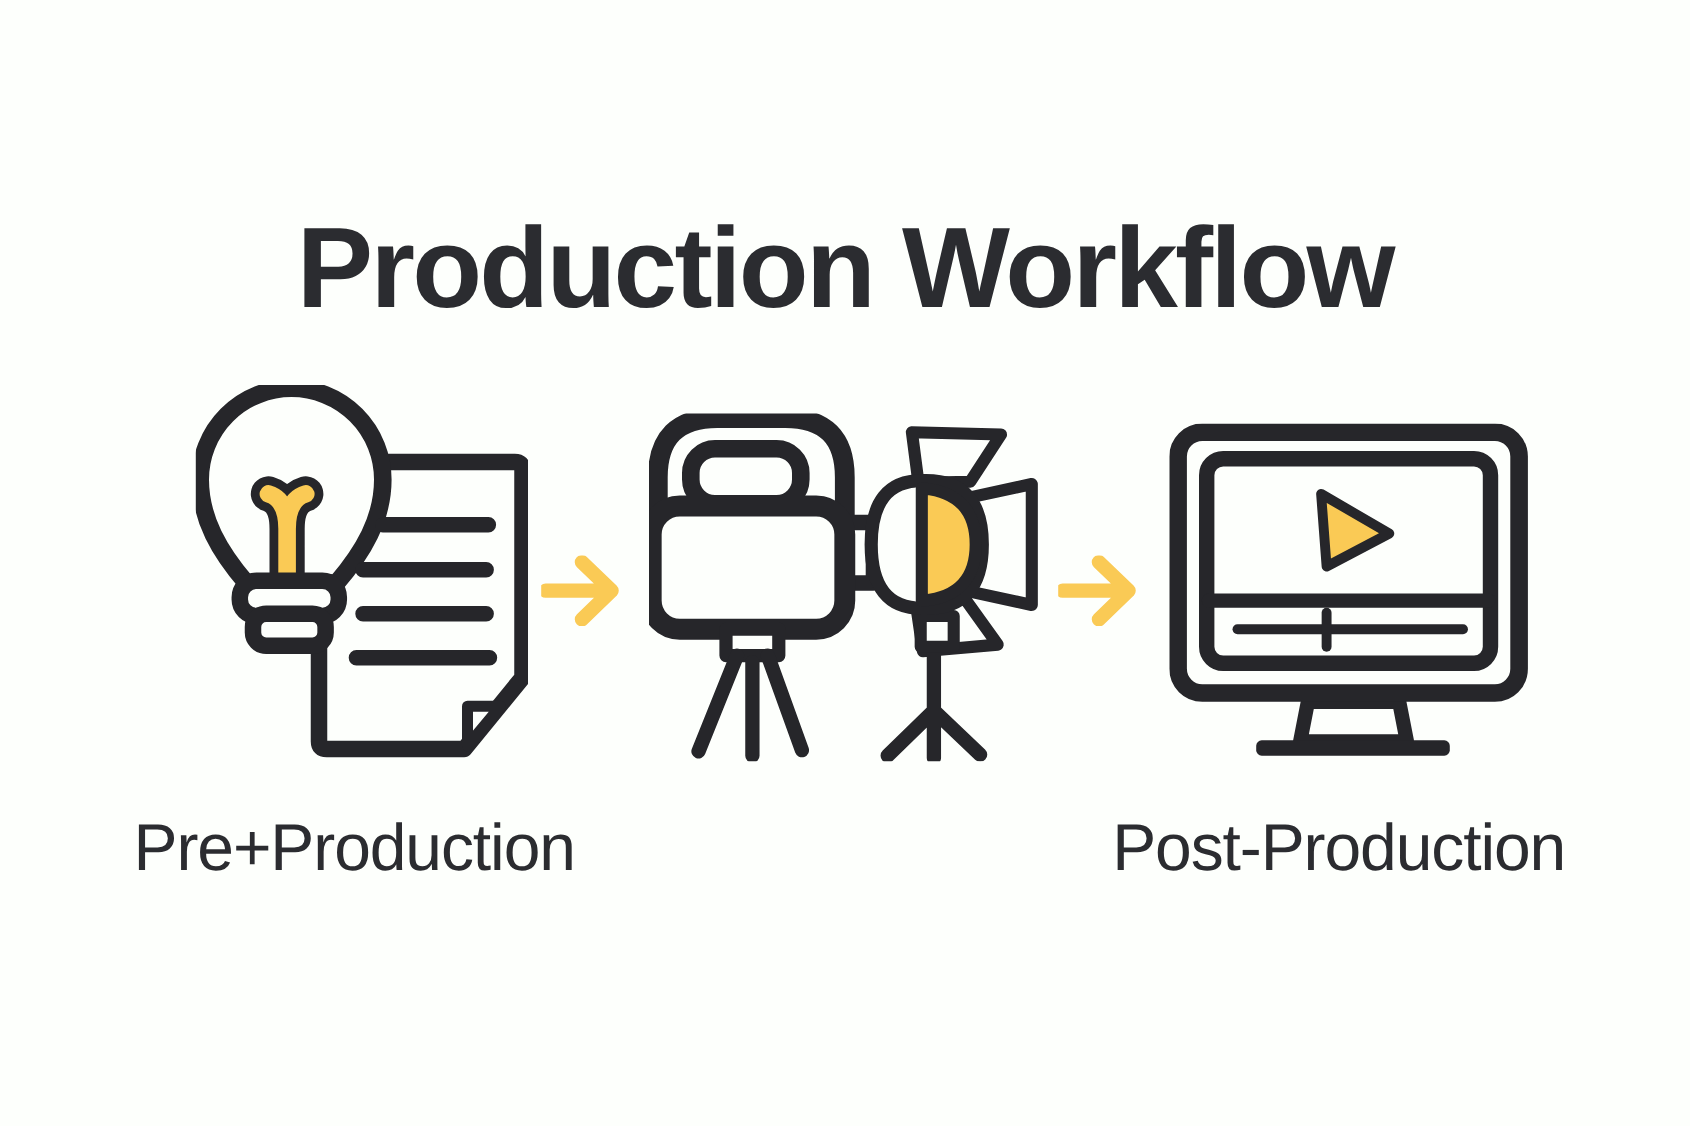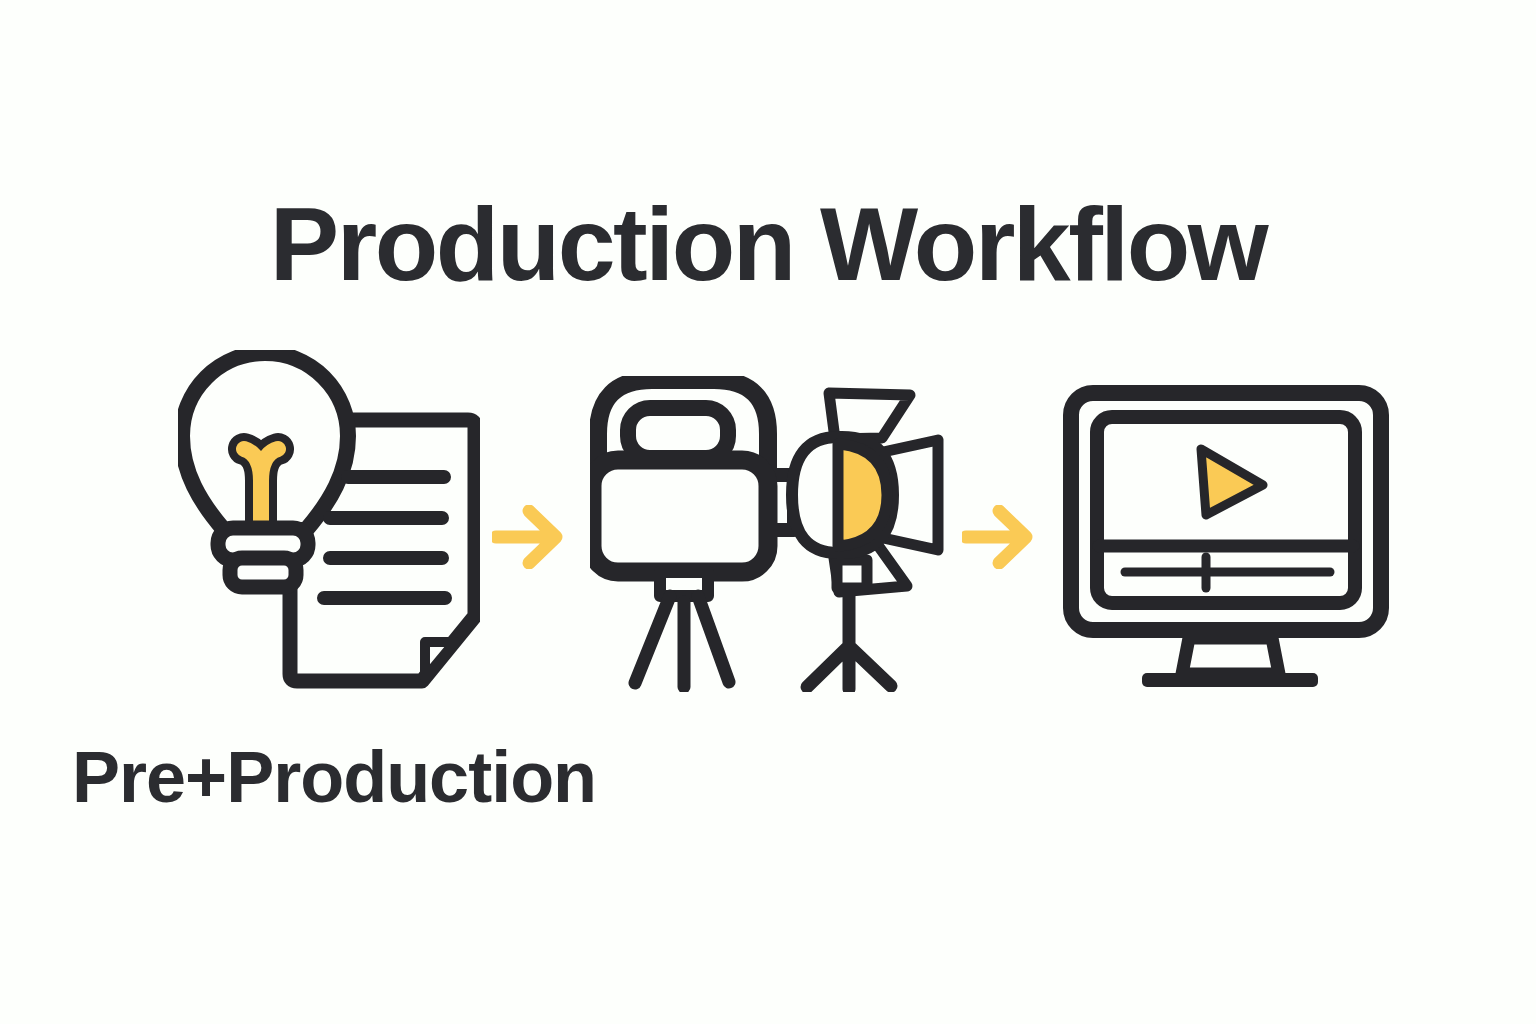--- a/index.html
+++ b/index.html
@@ -14,21 +14,21 @@
     position:relative;width:1536px;height:1024px;background:var(--bg);
     overflow:hidden;font-family:"Liberation Sans",sans-serif;color:var(--ink-text);
   }
   .title{
     position:absolute;top:122px;left:0;right:0;text-align:center;
     font-size:104px;font-weight:bold;letter-spacing:-2.5px;line-height:1;
     color:var(--ink-text);white-space:nowrap;
   }
   .stage-label{
     position:absolute;top:741px;width:500px;text-align:center;
-    font-size:72px;font-weight:bold;letter-spacing:-1px;line-height:1;
+    font-size:60px;font-weight:normal;letter-spacing:-1px;line-height:1;
     color:var(--ink-text);white-space:nowrap;
   }
   .abs{position:absolute;}
   
   .o   {fill:var(--bg);stroke:var(--ink);stroke-linejoin:round;}
   .ln  {fill:none;stroke:var(--ink);stroke-linecap:round;stroke-linejoin:round;}
   .yf  {fill:var(--yellow);stroke:var(--ink);stroke-linejoin:round;}
   .yln {fill:none;stroke:var(--yellow);stroke-linecap:round;stroke-linejoin:round;}
   .solid{fill:var(--ink);stroke:none;}
 </style>
@@ -95,14 +95,15 @@
     <rect class="o" stroke-width="14" x="34" y="32" width="258" height="186" rx="15"></rect>
     <path class="ln" stroke-width="13" d="M 36 161 H 290"></path>
 
     <path class="yf" stroke-width="9" stroke-linejoin="round" d="M 138 64 L 200 100 L 143 130 Z"></path>
 
     <path class="ln" stroke-width="9" d="M 62 187 H 267"></path>
     <path class="ln" stroke-width="9" d="M 143 172 V 203"></path>
   </svg>
 
   <div class="stage-label" style="left:72px;">Pre+Production</div>
+  <div class="stage-label" style="left:967px;">Post-Production</div>
 
 </div>
 
 </body></html>

